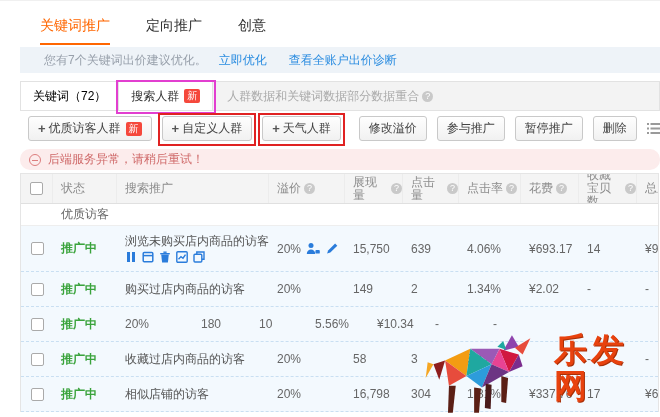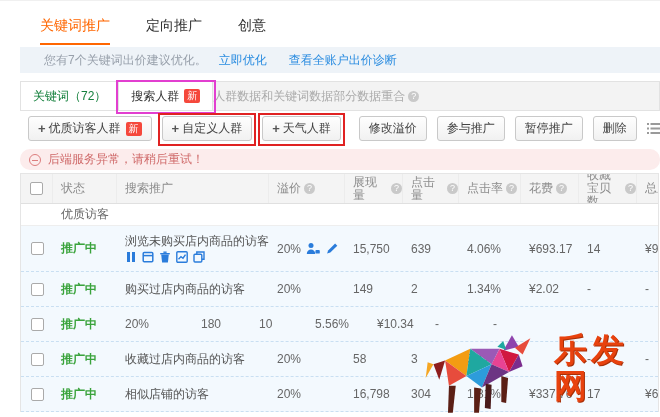--- a/index.html
+++ b/index.html
@@ -13,25 +13,25 @@
   .nav-item.active{color:#f60;border-bottom:2px solid #f60}
 
   
   .notice{margin-left:20px;height:26px;background:#eef3f8;display:flex;align-items:center;font-size:12px;color:#98a0ab;padding-left:24px}
   .notice a{color:#2a8ce0;text-decoration:none;cursor:pointer}
   .notice a.l1{margin-left:12px}
   .notice a.l2{margin-left:22px}
 
   
   .tabstrip{margin-left:20px;margin-top:8px;height:30px;background:#f3f3f3;border:1px solid #e2e2e2;display:flex;align-items:stretch;font-size:12px}
-  .tab{background:#fff;border-right:1px solid #e2e2e2;padding:0 12px;display:flex;align-items:center;color:#15803d;cursor:pointer;white-space:nowrap}
+  .tab{background:#fff;border-right:1px solid #e2e2e2;padding:0 12px;display:flex;align-items:center;color:#000000;cursor:pointer;white-space:nowrap}
   .tab:first-child{border-left:none}
   .tab.active{color:#333}
   .badge{background:#f5483c;color:#fff;font-size:10px;line-height:1;padding:2px 3px;border-radius:2px;margin-left:5px;flex:0 0 auto}
-  .tab-hint{display:flex;align-items:center;color:#aaa;white-space:nowrap}
+  .tab-hint{display:flex;align-items:center;color:#aaa;margin-left:14px;white-space:nowrap}
 
   
   .toolbar{margin-left:20px;background:#fff;padding:5px 8px 5px 8px;display:flex;align-items:center}
   .btn{height:25px;padding:0 9px;font-size:12px;color:#444;background:linear-gradient(#fefefe,#f1f1f1);border:1px solid #c9c9c9;border-radius:3px;margin-right:10px;display:inline-flex;align-items:center;cursor:pointer;white-space:nowrap}
   .btn .plus{margin-right:3px;font-weight:bold;color:#555;font-size:13px}
   .btn.gap{margin-left:8px}
   .toolbar-right{margin-left:auto;display:flex;align-items:center;color:#888;font-size:12px;white-space:nowrap}
   .list-icon{width:13px;height:11px;margin-right:5px;display:inline-block}
 
   

